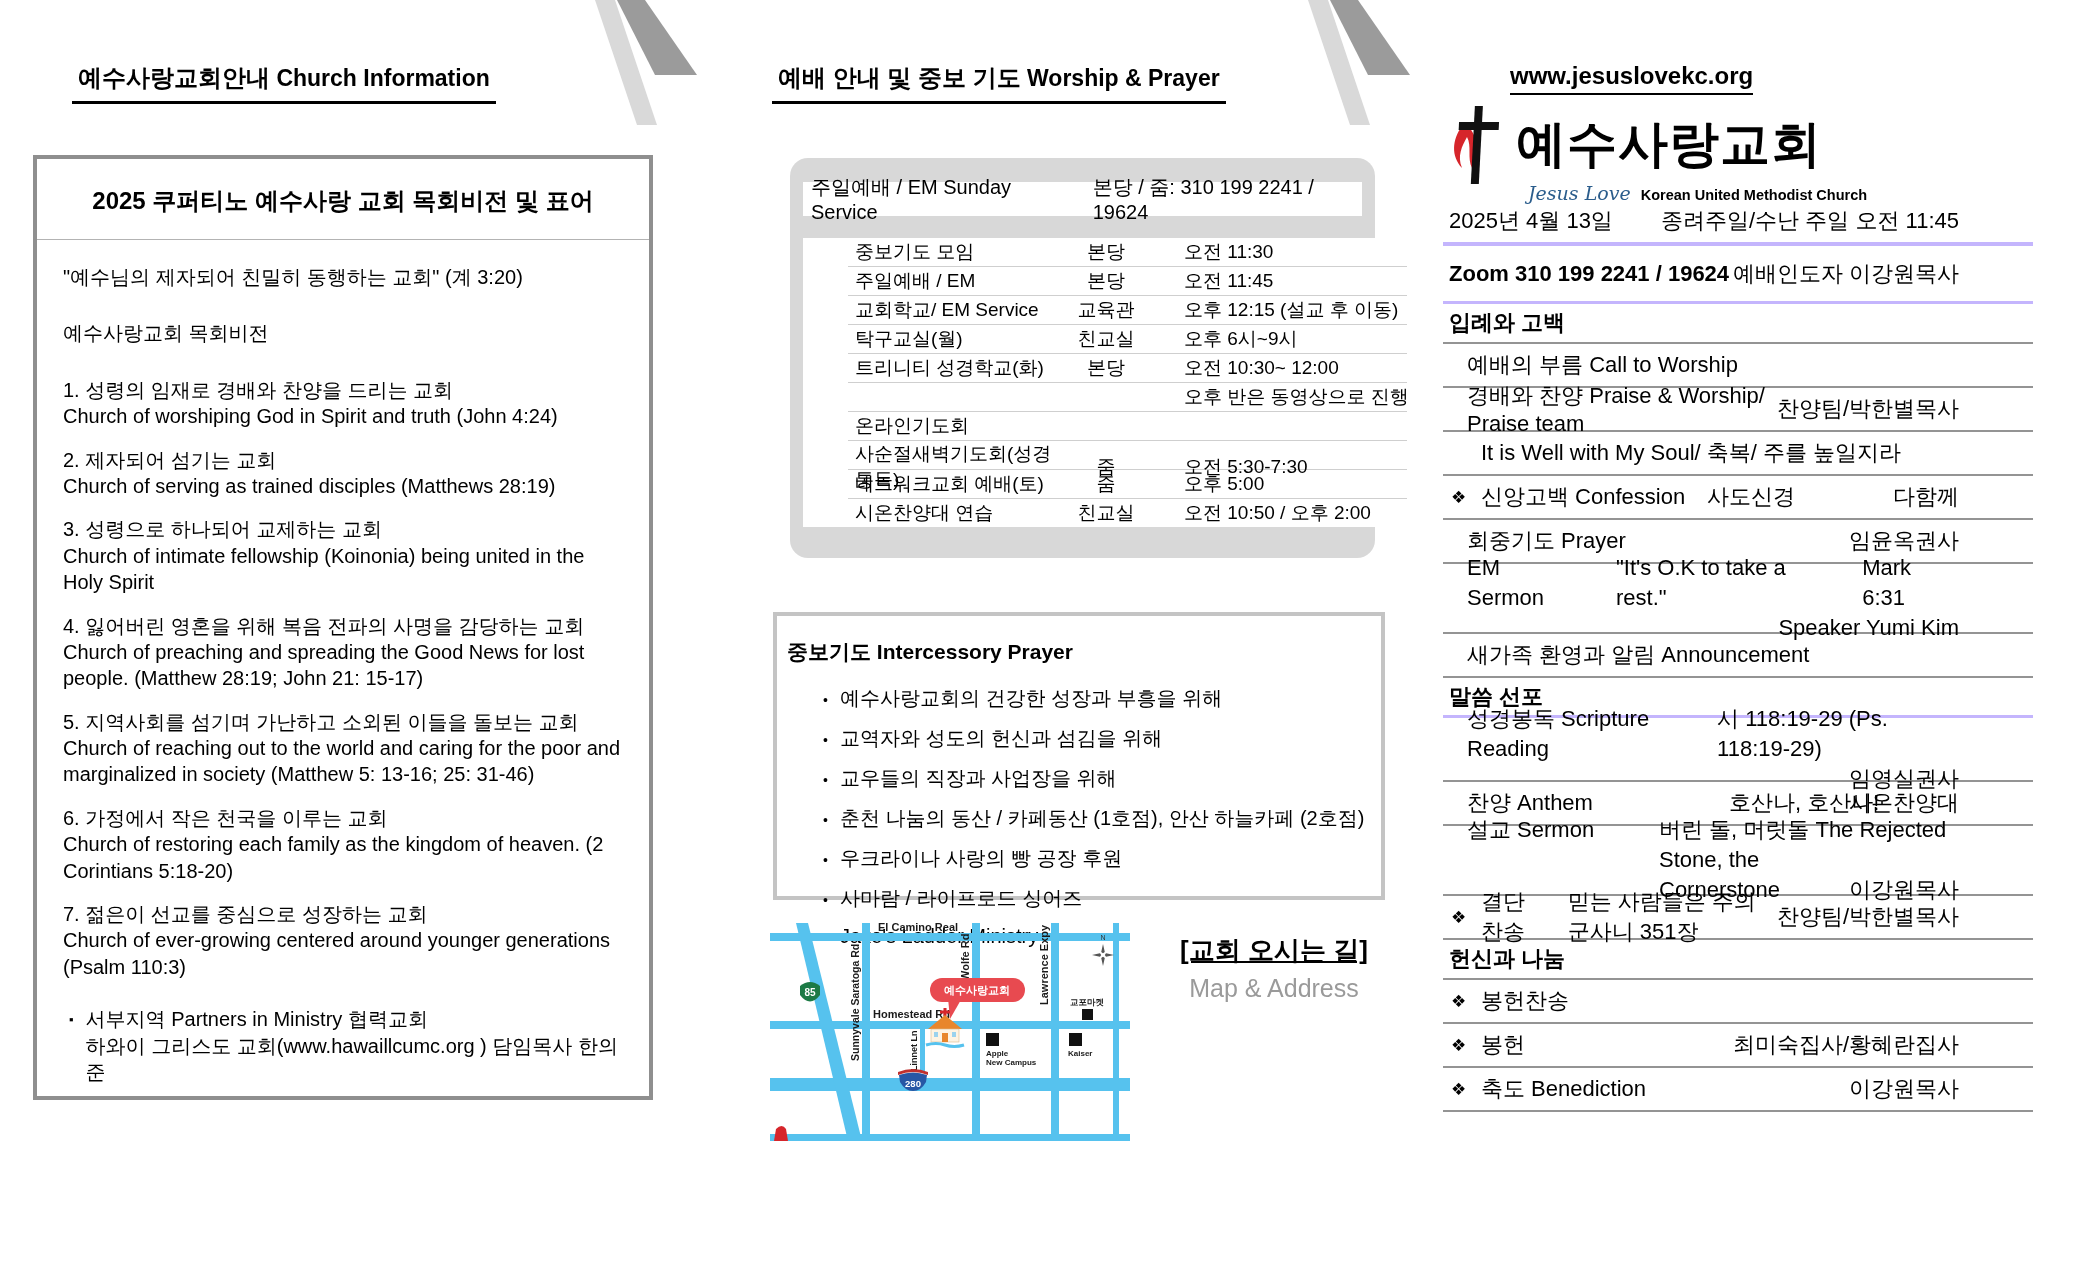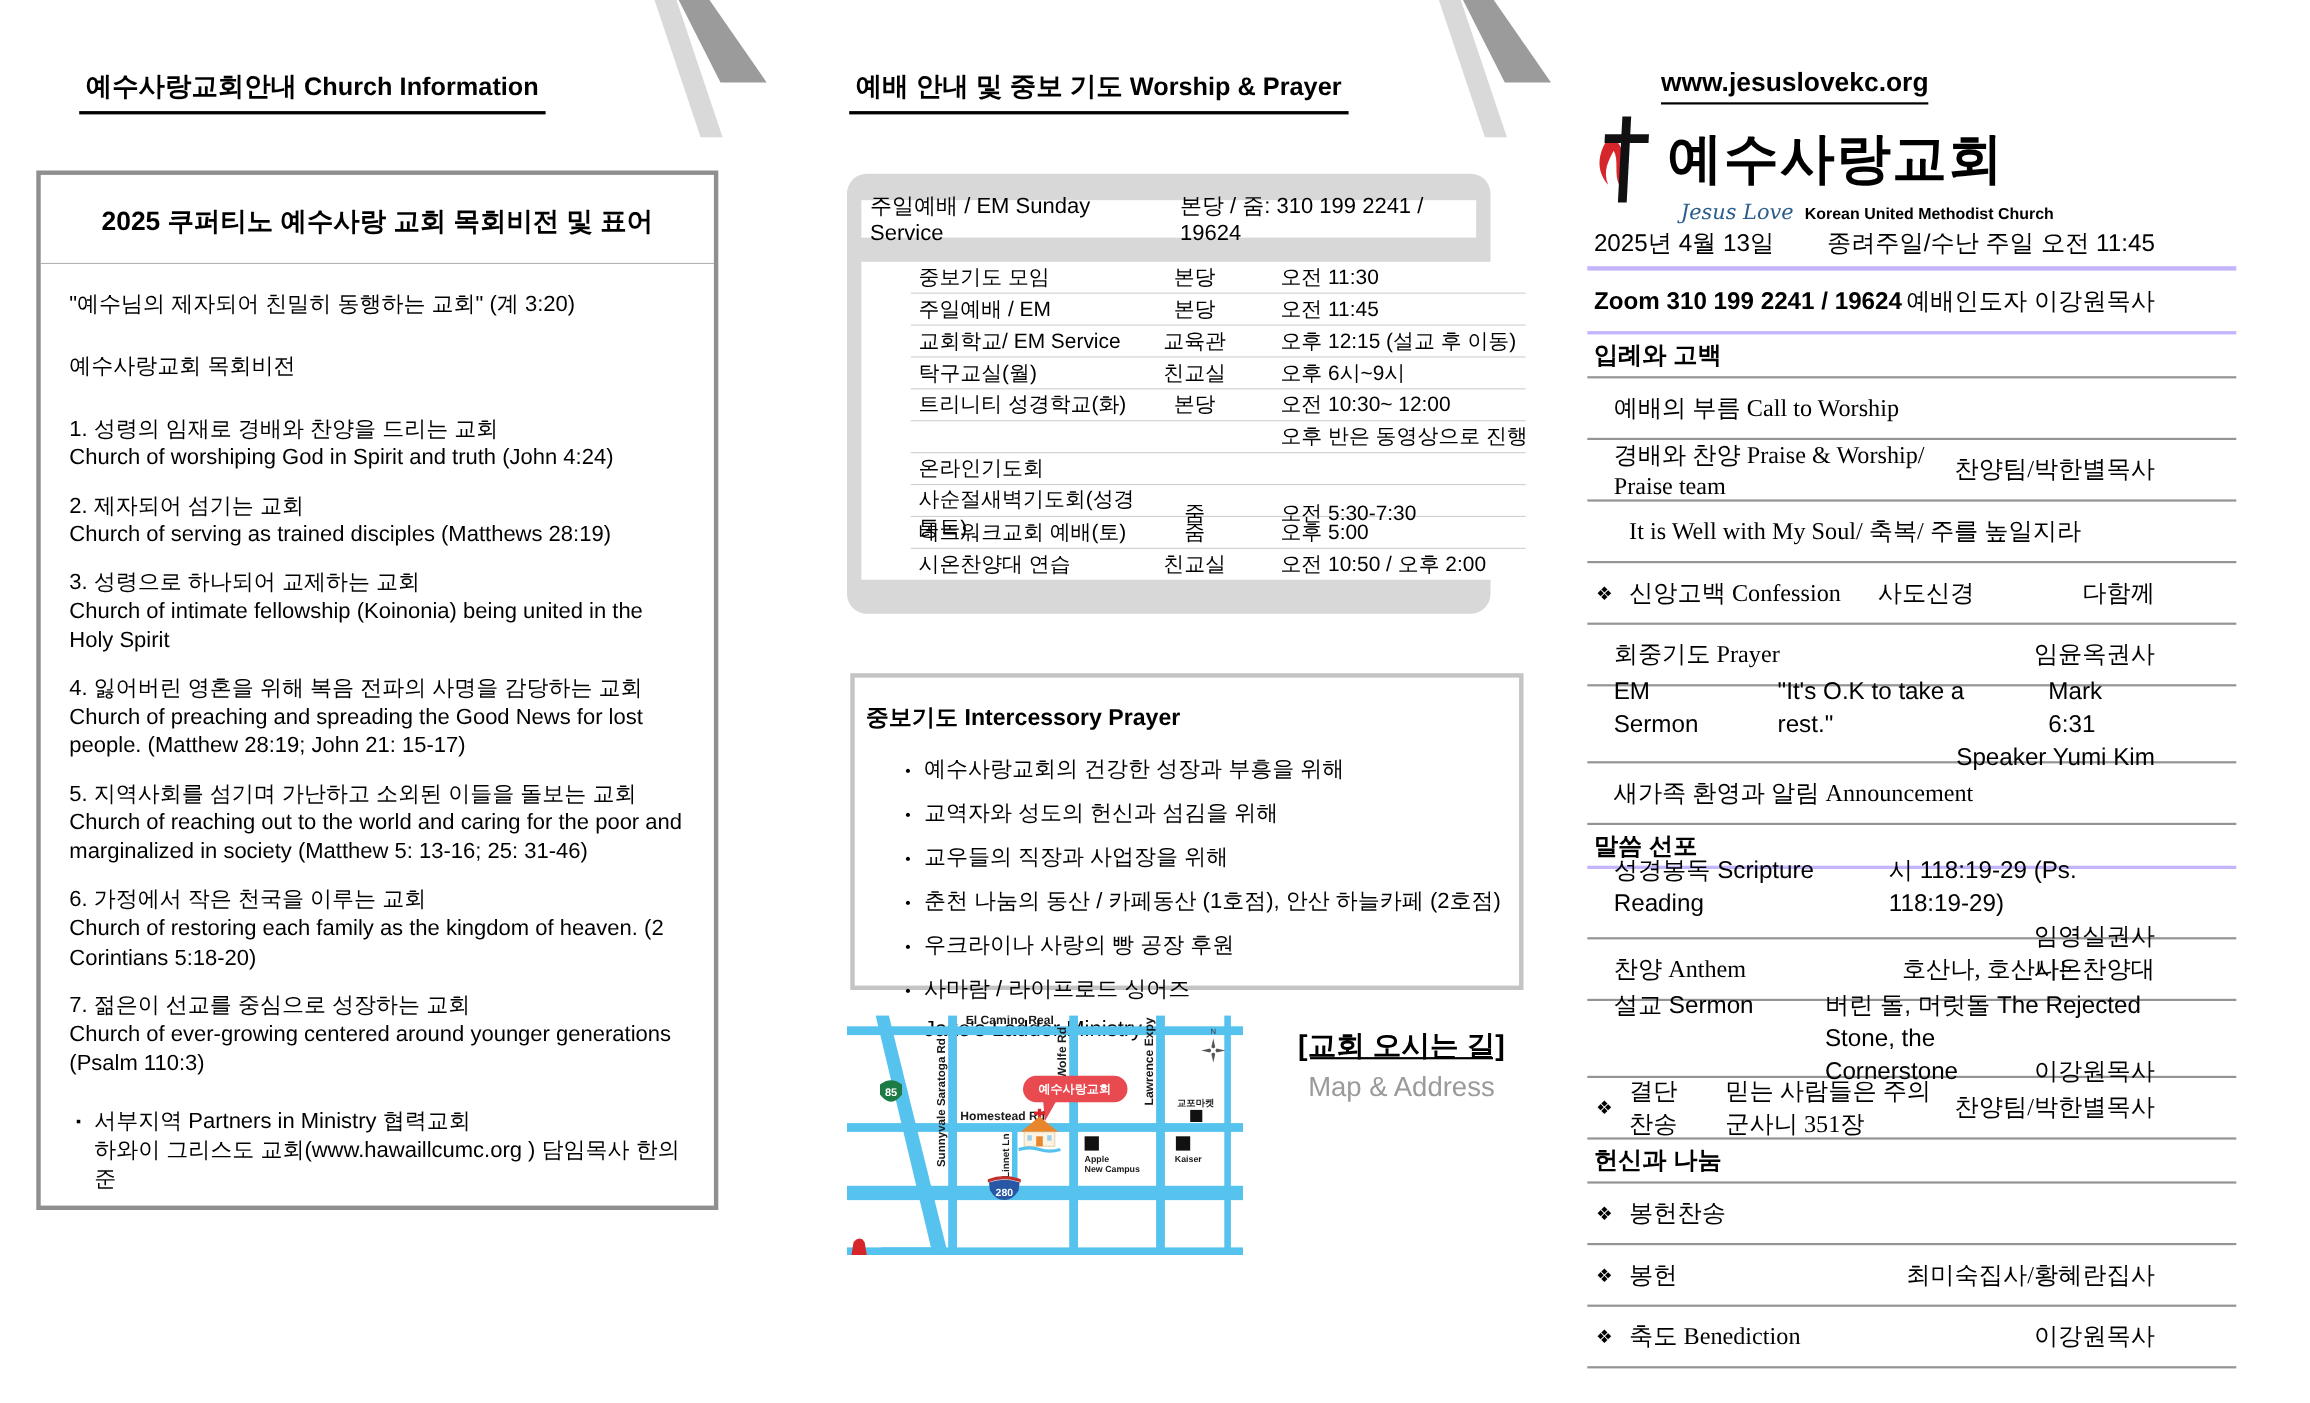--- a/index.html
+++ b/index.html
@@ -21,21 +21,21 @@
   .vision-box .box-title{font-size:24px;font-weight:bold;text-align:center;padding:26px 10px 22px 10px;}
   .vision-box .box-divider{border-top:1px solid #b3b3b3;}
   .vision-body{padding:24px 26px 0 26px;font-size:20px;line-height:1.32;}
   .vision-item{margin-bottom:17px;}
   .vision-motto{margin-bottom:30px;}
   .vision-heading{margin-bottom:30px;}
   .partner{display:flex;margin-top:26px;}
   .partner .sq{font-size:13px;margin:5px 12px 0 6px;}
 
   
-  .sched-box{position:absolute;left:770px;top:158px;width:585px;height:400px;
+  .sched-box{position:absolute;left:790px;top:158px;width:585px;height:400px;
              background:#d8d8d8;border-radius:18px;}
   .sched-head{position:absolute;left:13px;top:24px;width:559px;height:34px;background:#fff;
               display:flex;align-items:center;font-size:20px;padding-left:8px;box-sizing:border-box;}
   .sched-head .info{margin-left:22px;}
   .sched-table{position:absolute;left:13px;top:80px;width:559px;background:#fff;padding-left:45px;}
   .sched-row{display:grid;grid-template-columns:218px 80px 1fr;align-items:center;height:28px;
              font-size:19px;border-top:1px solid #cfcfcf;}
   .sched-row:first-child{border-top:none;}
   .sched-row .n{padding-left:7px;}
   .sched-row .l{text-align:center;}
@@ -63,21 +63,21 @@
   .logo-sub{position:absolute;left:1528px;top:182px;display:flex;align-items:baseline;}
   .logo-sub .script{font-family:"DejaVu Serif",serif;font-style:italic;font-size:19px;color:#2b5d8c;}
   .logo-sub .txt{font-size:14.5px;font-weight:bold;margin-left:10px;}
 
   .order{position:absolute;left:1443px;top:200px;width:590px;}
   .orow{position:relative;display:flex;align-items:center;border-bottom:2px solid #949494;
         font-size:22px;padding:0 74px 0 24px;box-sizing:border-box;}
   .orow.flush{padding-left:6px;}
   .orow.thick{border-bottom:3px solid #c4b5fd;}
   .orow.sec{font-weight:bold;height:40px;}
-  .h42{height:56px;font-family:Liberation Serif, serif;} .h46{height:46px;} .h58{height:58px;} .h64{height:64px;} .h70{height:70px;}
+  .h42{height:44px;} .h46{height:46px;} .h58{height:58px;} .h64{height:64px;} .h70{height:70px;}
   .orow .bul{position:absolute;left:8px;font-size:17px;}
   .orow .withbul{margin-left:14px;}
   .orow .r{margin-left:auto;white-space:nowrap;}
   .orow .abs240{position:absolute;left:264px;}
   .orow .abs262{position:absolute;left:286px;}
   .orow.twoline{flex-direction:column;align-items:stretch;justify-content:center;}
   .orow .ln{display:flex;align-items:baseline;line-height:1.35;}
   .orow .lbl185{min-width:192px;display:inline-block;}
   .indent10{margin-left:14px;}
 

